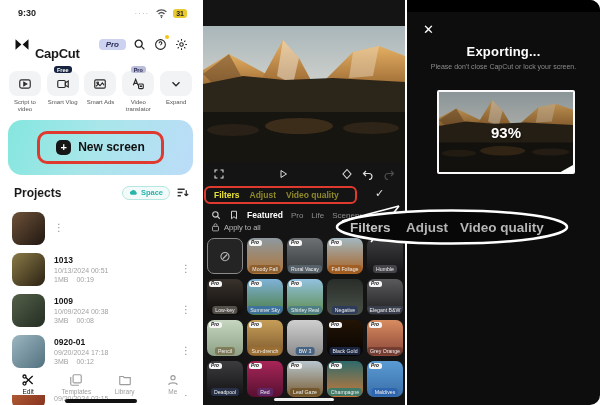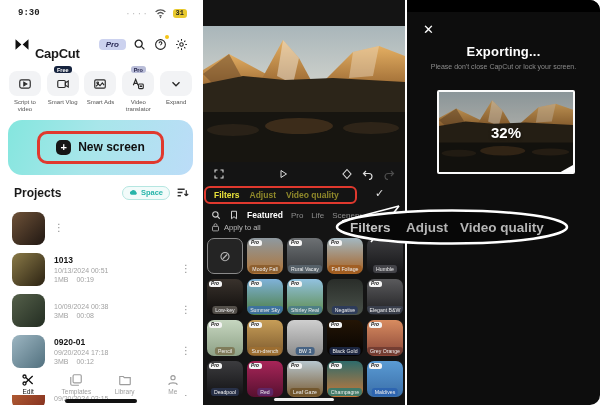--- a/index.html
+++ b/index.html
@@ -1,21 +1,21 @@
 <!DOCTYPE html>
 <html><head>
 <meta charset="utf-8">
 <style>
   html,body{margin:0;padding:0;background:#ffffff;width:600px;height:405px;overflow:hidden;
     font-family:"Liberation Sans","DejaVu Sans",sans-serif;-webkit-font-smoothing:antialiased;}
   .stage{position:relative;width:600px;height:405px;background:#fff;}
   .panel{position:absolute;top:0;height:405px;overflow:hidden;}
   
   .p-left{left:0;width:201px;background:#fff;border-radius:10px 0 0 10px;color:#1a1a1a;}
-  .statusbar{display:flex;justify-content:space-between;align-items:center;padding:5px 14px 0 18px;font-family:Liberation Mono, monospace;}
+  .statusbar{display:flex;justify-content:space-between;align-items:center;padding:5px 14px 0 18px;}
   .sb-time{font-size:9px;font-weight:bold;color:#222;}
   .sb-right{display:flex;align-items:center;gap:4px;}
   .sb-dots{font-size:8px;color:#b9b9b9;letter-spacing:1px;}
   .sb-batt{background:#e8c92e;color:#1d1d1d;font-size:7px;font-weight:bold;border-radius:3px;padding:0 3px;line-height:9px;}
   .apphead{display:flex;align-items:center;padding:6px 12px 2px 14px;gap:5px;}
   .logo{width:16px;height:13px;}
   .appname{font-size:13px;font-weight:800;letter-spacing:-0.3px;flex:0 0 auto;margin-top:19px;}
   .apphead .spacer{flex:1;}
   .propill{background:#ccd2ef;color:#2a2a55;font-size:8px;font-weight:800;padding:1px 7px;border-radius:4px;font-style:italic;}
   .hicon{width:16px;height:16px;display:flex;align-items:center;justify-content:center;color:#222;position:relative;}
@@ -256,20 +256,21 @@
           <div class="pname">1013</div>
           <div class="pdate">10/13/2024 00:51</div>
           <div class="psize"><span class="sz">1MB</span><span class="dur">00:19</span></div>
         </div>
         <div class="pmore">⋮</div>
       </div>
 
       <div class="pitem">
         <div class="pthumb" style="background: linear-gradient(135deg, rgb(85, 96, 74), rgb(35, 45, 34));"></div>
         <div class="pmeta">
+          <div class="pname">1009</div>
           <div class="pdate">10/09/2024 00:38</div>
           <div class="psize"><span class="sz">3MB</span><span class="dur">00:08</span></div>
         </div>
         <div class="pmore">⋮</div>
       </div>
 
       <div class="pitem">
         <div class="pthumb" style="background: linear-gradient(135deg, rgb(157, 182, 194), rgb(81, 112, 126));"></div>
         <div class="pmeta">
           <div class="pname">0920-01</div>
@@ -487,21 +488,21 @@
   <div class="panel p-right">
     <div class="topblack"></div>
     <span class="xclose">✕</span>
     <div class="exptitle">Exporting...</div>
     <div class="expsub">Please don't close CapCut or lock your screen.</div>
     <div class="expthumb">
       <svg width="134" height="80" viewBox="0 0 202 120" preserveAspectRatio="none">
           <use href="#mountain-scene"></use>
         </svg>
       <div class="shade"></div>
-      <div class="exppct">32%</div>
+      <div class="exppct">93%</div>
       <div class="expwedge"></div>
     </div>
   </div>
 
   <svg class="overlay" width="600" height="405" viewBox="0 0 600 405">
     <line x1="399" y1="206" x2="342" y2="221" stroke="#fff" stroke-width="1.6"></line>
     <line x1="399" y1="206" x2="371" y2="242" stroke="#fff" stroke-width="1.6"></line>
     <ellipse cx="452" cy="227" rx="115" ry="16.5" fill="#070707" stroke="#fff" stroke-width="2.6"></ellipse>
     <text id="co-0" x="350" y="232" font-size="13.5" font-weight="bold" fill="#c2c2c2" font-family="Liberation Sans, sans-serif">Filters</text>
     <text id="co-1" x="406" y="232" font-size="13.5" font-weight="bold" fill="#b5b5b5" font-family="Liberation Sans, sans-serif">Adjust</text>

